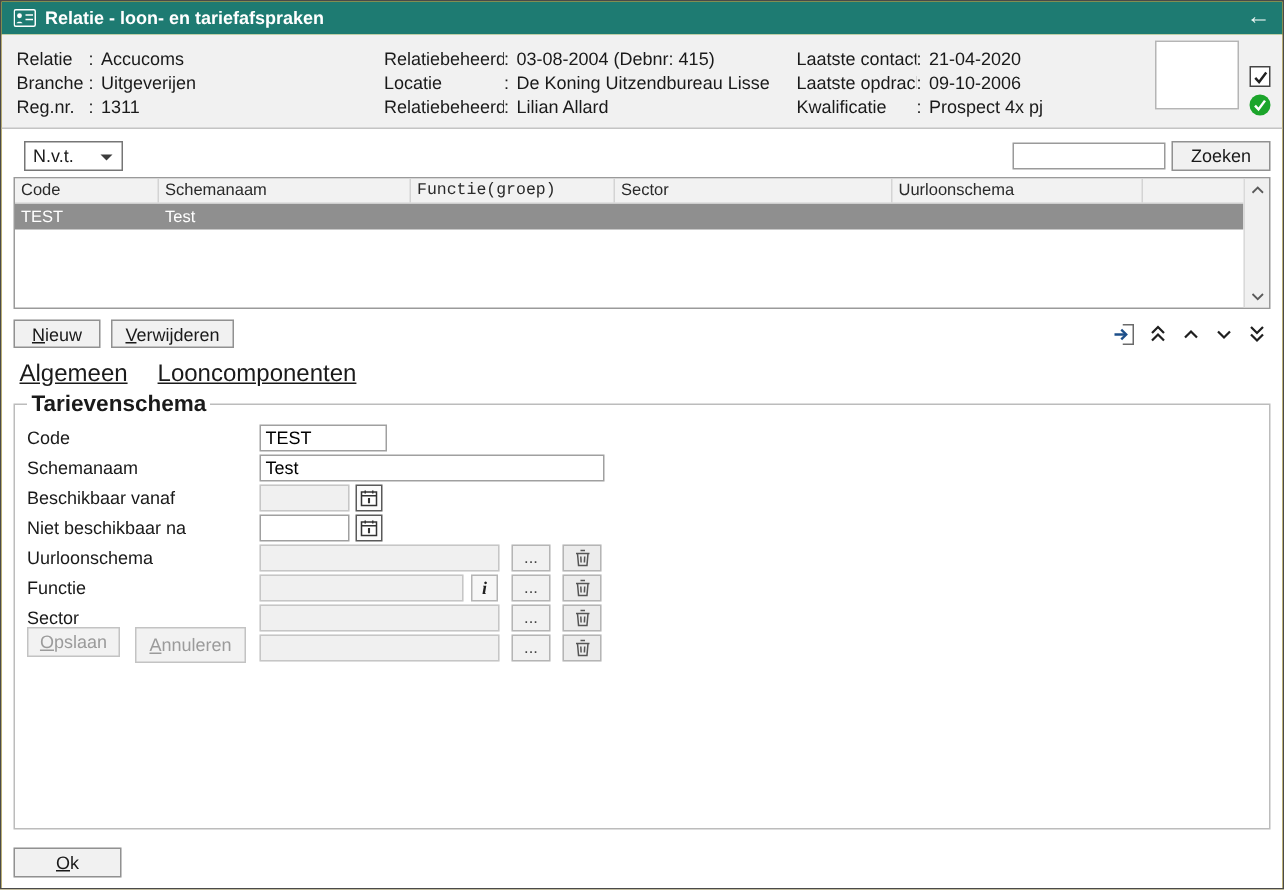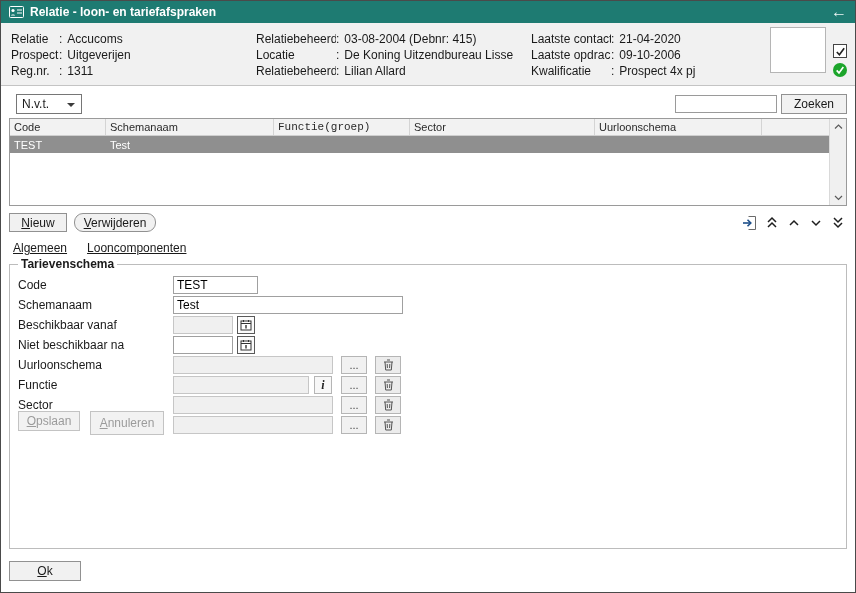--- a/index.html
+++ b/index.html
@@ -53,29 +53,29 @@
   .c1{width:96px;}.c2{width:168px;}.c3{width:136px;font-family:Liberation Mono, monospace;}.c4{width:185px;}.c5{width:167px;}
   .c6{flex:1;border-right:none;}
   .grow{display:flex;height:17px;background:#8f8f8f;color:#fff;font-size:11px;}
   .gcell{padding:0 4px;display:flex;align-items:center;overflow:hidden;white-space:nowrap;}
   .vscroll{position:absolute;right:0;top:0;bottom:0;width:17px;background:#f0f0f0;border-left:1px solid #d9d9d9;
         display:flex;flex-direction:column;justify-content:space-between;align-items:center;padding:3px 0;}
   .sarrow{width:13px;height:9px;display:flex;align-items:center;justify-content:center;background:transparent;border:none;padding:0;}
   
   .navrow{display:flex;align-items:center;margin-top:7px;flex:0 0 auto;}
   .btn-nieuw{width:58px;height:19px;}
-  .btn-verwijderen{width:82px;height:19px;margin-left:7px;border-radius:9px;}
+  .btn-verwijderen{width:82px;height:19px;margin-left:7px;}
   .rec-icons{margin-left:auto;display:flex;gap:3px;}
   .icon-btn{width:19px;height:19px;background:transparent;border:none;display:flex;align-items:center;justify-content:center;padding:0;}
   
-  .tabs{margin-top:9px;padding-left:4px;display:flex;gap:20px;font-size:12px;flex:0 0 auto;}
+  .tabs{margin-top:9px;padding-left:4px;display:flex;gap:20px;font-size:16px;flex:0 0 auto;}
   .tab{text-decoration:underline;color:#1a1a1a;cursor:default;}
   
   fieldset{margin-top:2px;border:1px solid #bcbcbc;height:292px;position:relative;padding:4px 8px 8px;flex:0 0 auto;}
-  legend{font-weight:bold;font-size:12px;padding:0 3px;color:#1a1a1a;}
+  legend{font-weight:bold;font-size:15px;padding:0 3px;color:#1a1a1a;}
   .frow{display:flex;align-items:center;height:20px;}
   .flabel{width:155px;font-size:12px;color:#1a1a1a;}
   input.field{height:18px;border:1px solid #a0a0a0;background:#fff;font:12px "Liberation Sans",sans-serif;padding:0 3px;}
   input.field:disabled{background:#f0f0f0;border-color:#c6c6c6;}
   .w85{width:85px;}.w230{width:230px;}.w60{width:60px;}.w160{width:160px;}.w136{width:136px;}
   .calbtn{width:18px;height:18px;margin-left:4px;background:#fbfbfb;border:1px solid #5a5a5a;
         display:flex;align-items:center;justify-content:center;padding:0;}
   .ellbtn{width:26px;height:18px;margin-left:8px;background:#f1f1f1;border:1px solid #b5b5b5;
         font-size:11px;color:#444;display:flex;align-items:center;justify-content:center;padding:0;}
   .trashbtn{width:26px;height:18px;margin-left:8px;background:#ececec;border:1px solid #b5b5b5;
@@ -104,21 +104,21 @@
           <line x1="8" y1="7" x2="13" y2="7" stroke="#ffffff"></line>
         </svg>
     </span>
     <span class="title">Relatie - loon- en tariefafspraken</span>
     <span class="back">←</span>
   </div>
 
   <div class="header">
     <div class="hcol hcol1">
       <div class="hrow"><span class="hlabel">Relatie</span><span>:</span><span class="hval">Accucoms</span></div>
-      <div class="hrow"><span class="hlabel">Prospect</span><span>:</span><span class="hval">Uitgeverijen</span></div>
+      <div class="hrow"><span class="hlabel">Branche</span><span>:</span><span class="hval">Uitgeverijen</span></div>
       <div class="hrow"><span class="hlabel">Reg.nr.</span><span>:</span><span class="hval">1311</span></div>
     </div>
     <div class="hcol hcol2">
       <div class="hrow"><span class="hlabel">Relatiebeheerde</span><span>:</span><span class="hval">03-08-2004  (Debnr: 415)</span></div>
       <div class="hrow"><span class="hlabel">Locatie</span><span>:</span><span class="hval">De Koning Uitzendbureau Lisse</span></div>
       <div class="hrow"><span class="hlabel">Relatiebeheerde</span><span>:</span><span class="hval">Lilian Allard</span></div>
     </div>
     <div class="hcol hcol3">
       <div class="hrow"><span class="hlabel">Laatste contact</span><span>:</span><span class="hval">21-04-2020</span></div>
       <div class="hrow"><span class="hlabel">Laatste opdrach</span><span>:</span><span class="hval">09-10-2006</span></div>

